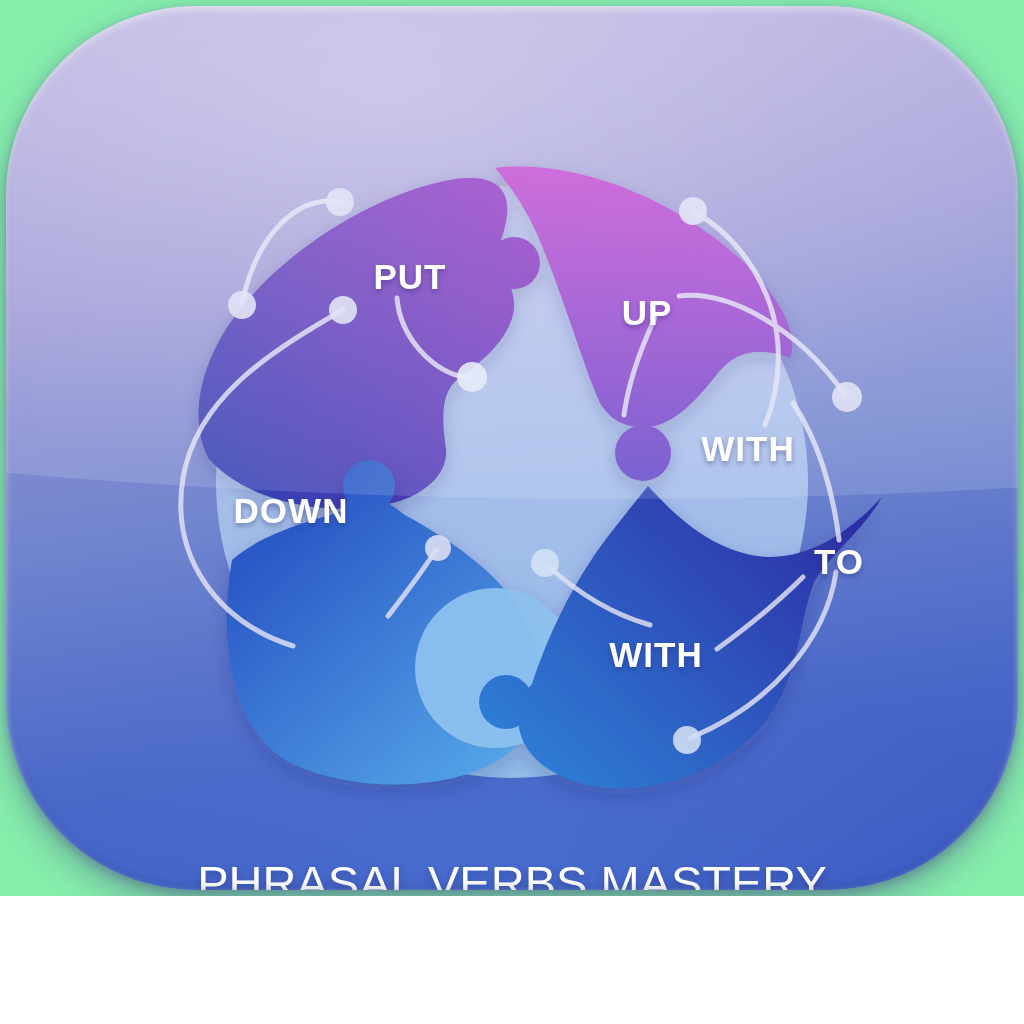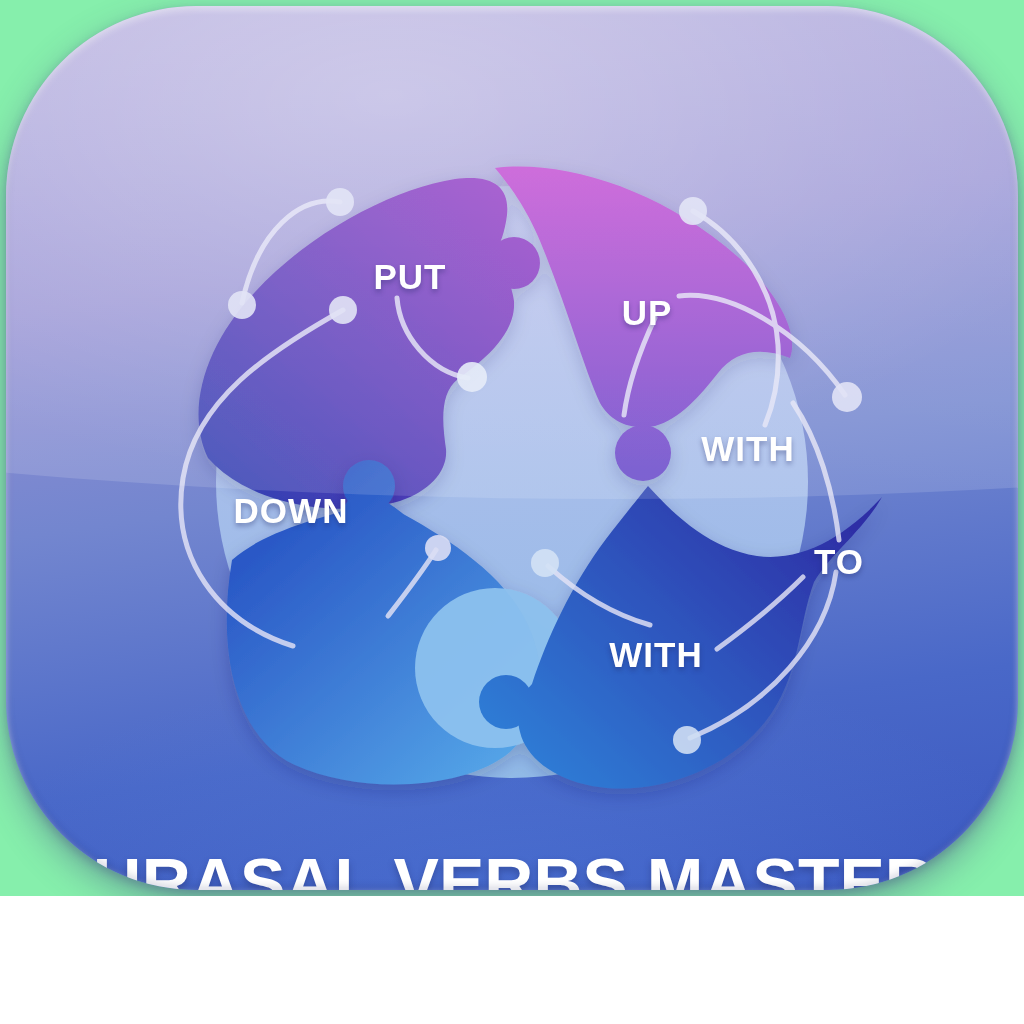--- a/index.html
+++ b/index.html
@@ -22,21 +22,21 @@
         text-shadow:0 3px 5px rgba(35,40,100,0.38);}
   
   .w-put{left:404px;top:271px;}
   .w-up{left:641px;top:307px;}
   .w-with{left:742px;top:443px;}
   .w-to{left:833px;top:556px;}
   .w-down{left:650px;top:649px;}
   .w-forward{left:375px;top:634px;}
   .w-look{left:285px;top:505px;}
   .title{position:absolute;left:506px;top:876px;transform:translate(-50%,-50%);z-index:30;
-         color:#ffffff;font-weight:700;font-size:68px;letter-spacing:0px;white-space:nowrap;
+         color:#ffffff;font-weight:400;font-size:47px;letter-spacing:0px;white-space:nowrap;
          text-shadow:0 4px 7px rgba(30,40,100,0.38);}
 </style>
 </head>
 <body>
 
 <div class="stage">
   <div class="icon">
 
     <svg class="art" viewBox="0 0 1012 1012">
       <defs>

